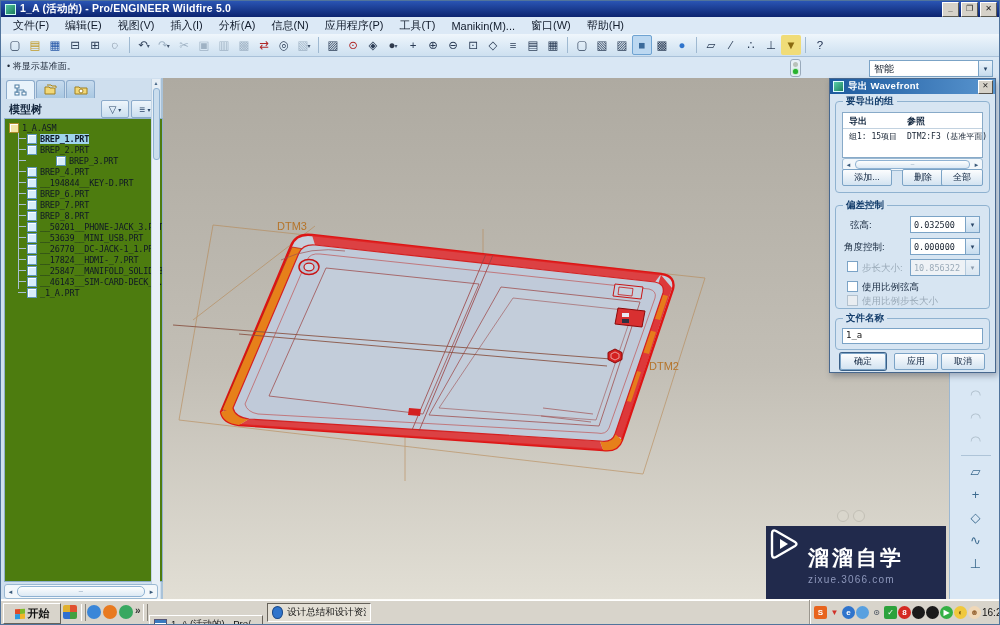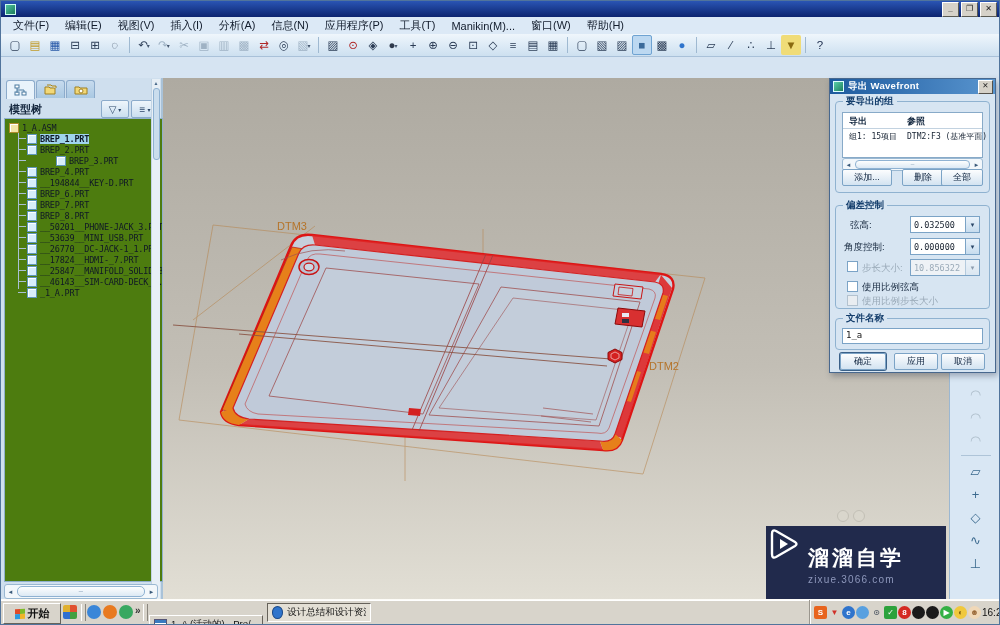--- a/index.html
+++ b/index.html
@@ -148,20 +148,21 @@
     font-size:8px;font-weight:bold;flex:none;}
   #clock{margin-left:auto;margin-right:4px;font-size:10px;color:#111;}
 </style>
 </head>
 <body>
 
 <div id="screen" style="--c-title1: #2a55b4; --c-title2: #0c2470; --c-sel: #9fd4ec; --c-model-red: #dd1515; --c-model-orange: #e6801a; --c-datum: #b5742a; --c-wm-bg: #212a4c; --c-canvas1: #aeaaa1; --c-canvas2: #e2dfd5;">
 
   <div id="titlebar">
     <div id="app-icon"></div>
+    <span id="title-text">1_A (活动的) - Pro/ENGINEER Wildfire 5.0</span>
     <div id="winbtns">
       <div class="winbtn">_</div>
       <div class="winbtn">❐</div>
       <div class="winbtn">✕</div>
     </div>
   </div>
 
   <div id="menubar">
       <span class="menu-item">文件(F)</span>
       <span class="menu-item">编辑(E)</span>
@@ -310,20 +311,35 @@
         </div>
       </div>
       <div class="tb-sep"></div>
       <div class="tb-group">
         <div class="tb-btn">
           <span style="color: rgb(32, 48, 80);">?</span>
         </div>
       </div>
     </div>
 
+  <div id="msgbar">
+    <div id="msg-text">
+      <span>•</span> <span>将显示基准面。</span>
+    </div>
+    <div id="traffic">
+        <i class="t1"></i>
+        <i class="t2"></i>
+      </div>
+    <div id="smart-combo">
+      <span class="val">智能</span>
+      <span class="ddbtn">
+          <span>▾</span>
+        </span>
+    </div>
+  </div>
 
   <div id="navigator">
     <div class="nav-tab sel" style="left:5px;">
       <svg width="13" height="12" viewBox="0 0 13 12">
         <rect x="1" y="1" width="4" height="3" fill="#fff" stroke="#4a7aa0"></rect>
         <rect x="1" y="8" width="4" height="3" fill="#fff" stroke="#4a7aa0"></rect>
         <rect x="8" y="8" width="4" height="3" fill="#fff" stroke="#4a7aa0"></rect>
         <path d="M3 4 V9 M3 6 H10 V8" stroke="#4a7aa0" fill="none"></path>
       </svg>
     </div>

